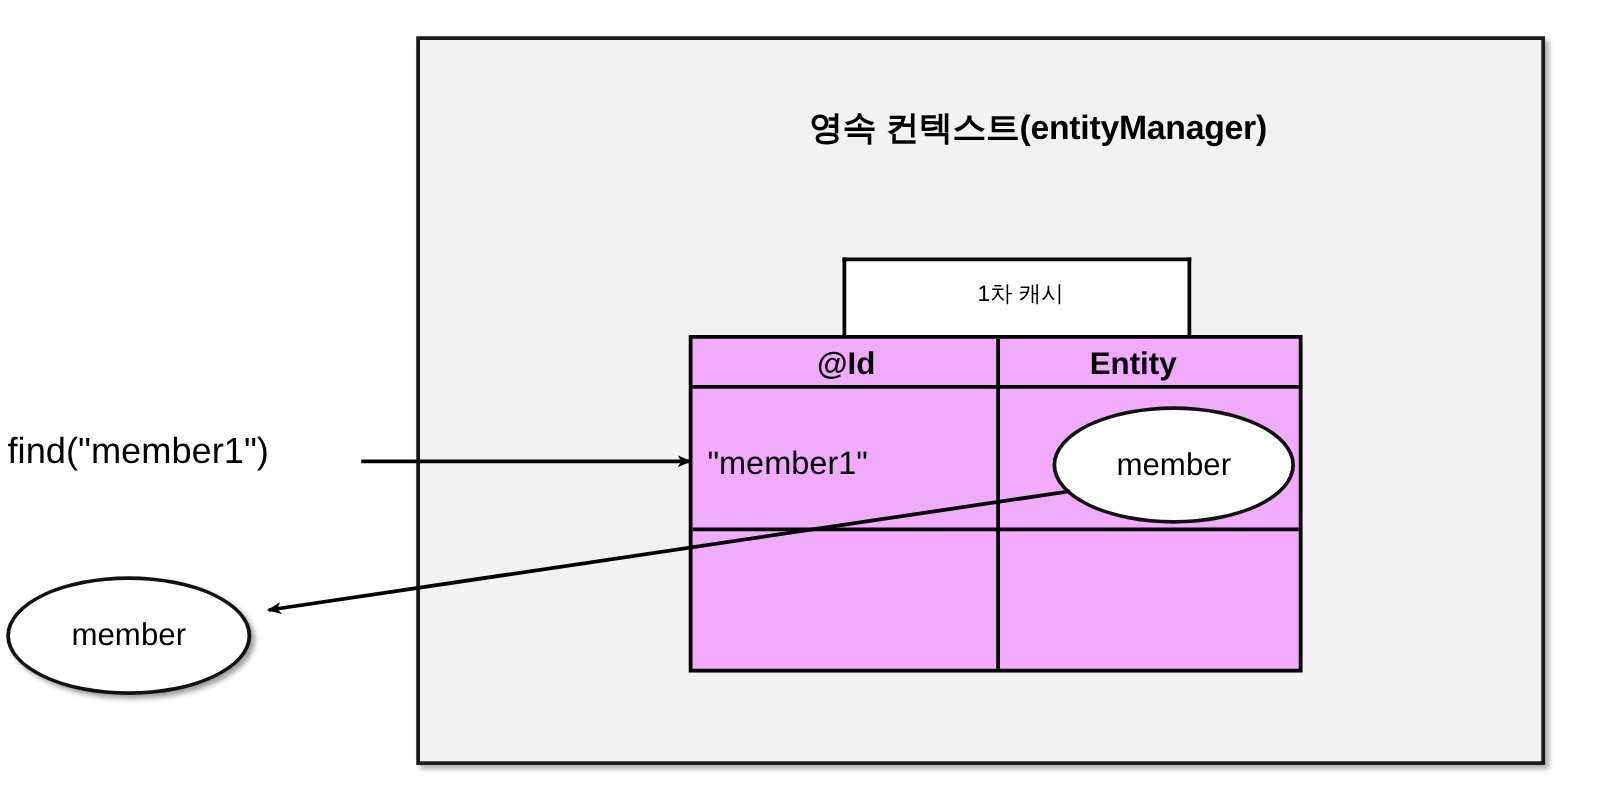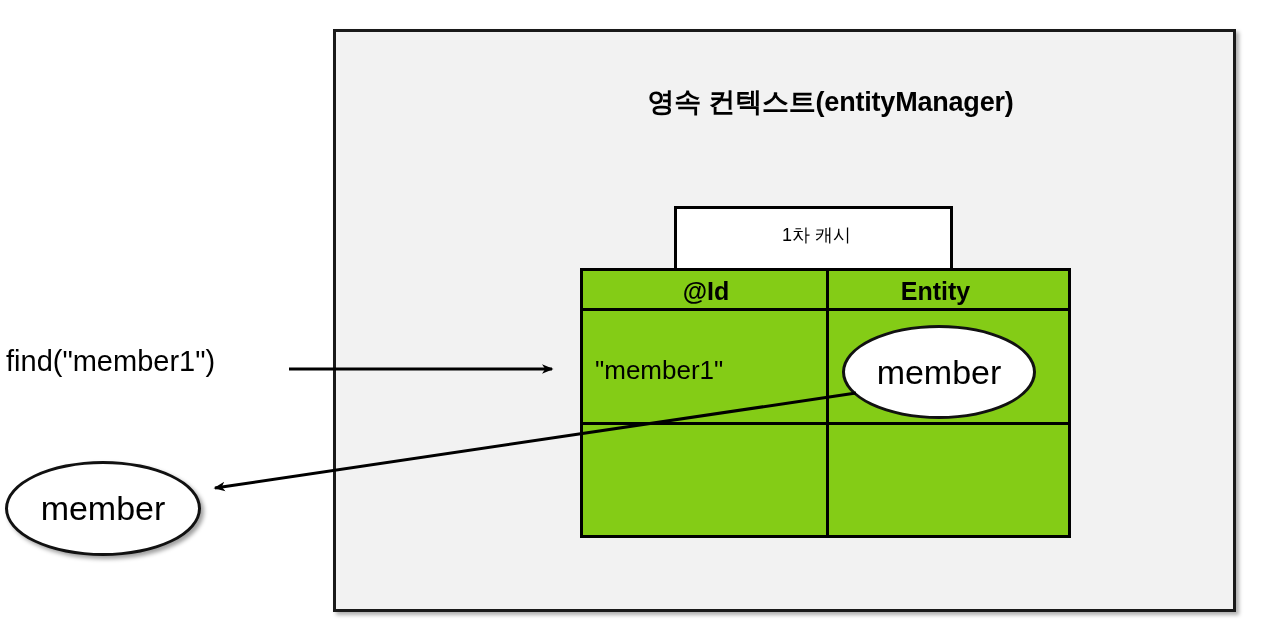--- a/index.html
+++ b/index.html
@@ -66,25 +66,25 @@
     top: 14px;
     width: 279px;
     text-align: center;
     font-size: 18px;
     white-space: nowrap;
   }
 
   
   .cache-table {
     position: absolute;
-    left: 580px;
+    left: 551px;
     top: 268px;
     width: 491px;
     height: 270px;
-    background: #84cc16;
+    background: #f0abfc;
     border: 3px solid #000000;
     box-sizing: border-box;
   }
   .tbl-hline {
     position: absolute;
     left: 0;
     width: 485px;
     height: 0;
     border-top: 3px solid #000000;
   }
@@ -123,21 +123,21 @@
   
   .ellipse {
     position: absolute;
     border: 3px solid #111111;
     border-radius: 50%;
     background: #ffffff;
     box-sizing: border-box;
     display: flex;
     align-items: center;
     justify-content: center;
-    font-size: 34px;
+    font-size: 25px;
     white-space: nowrap;
   }
   .ellipse.entity-cell {
     left: 842px;
     top: 325px;
     width: 194px;
     height: 94px;
   }
   .ellipse.result {
     left: 5px;

